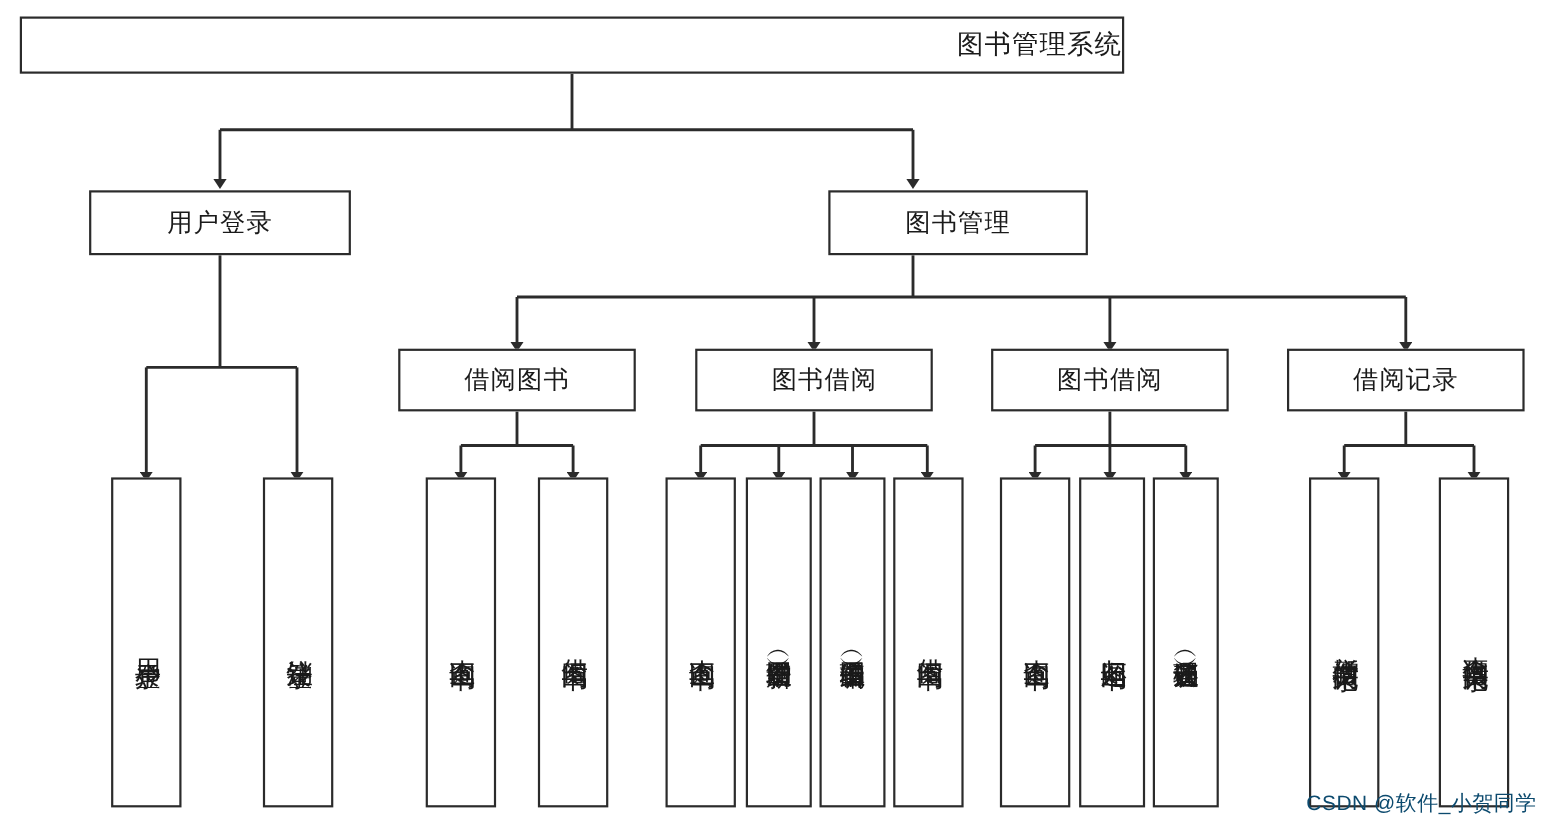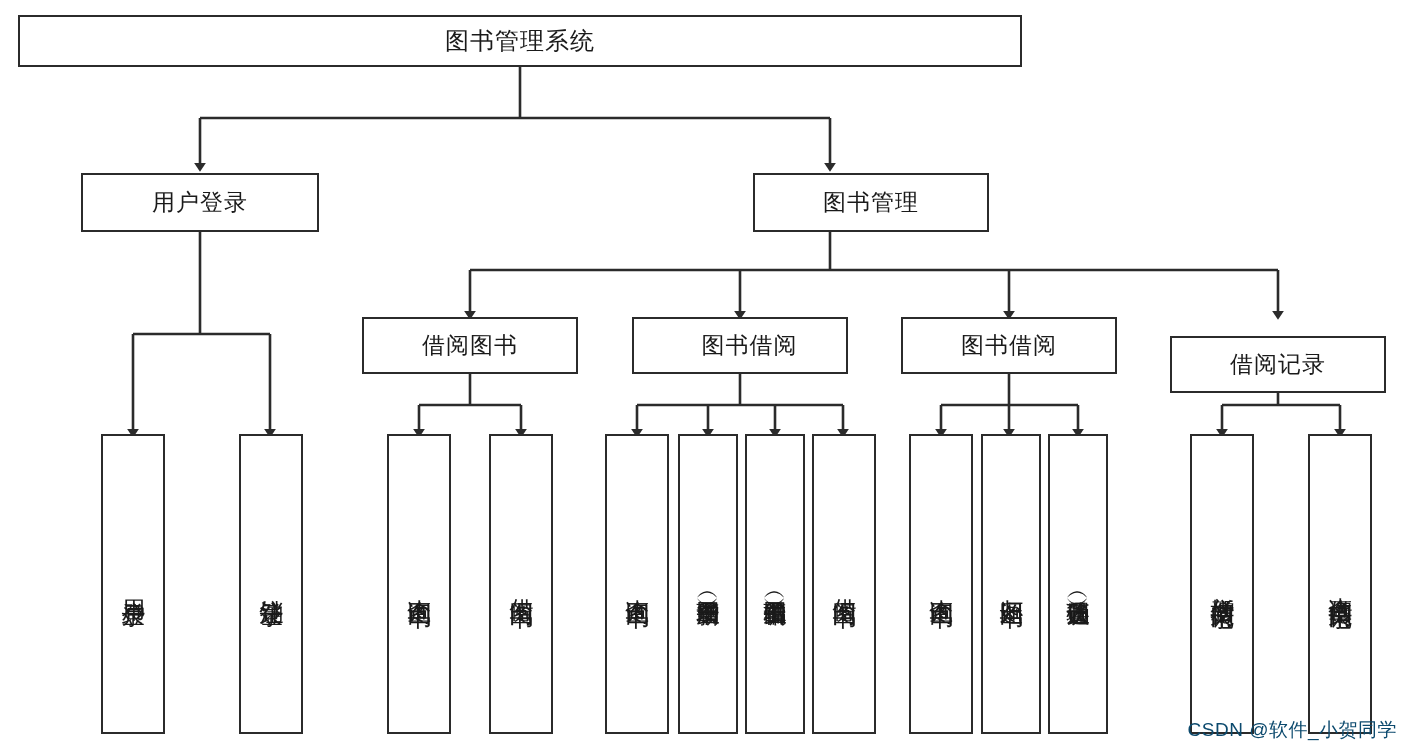--- a/index.html
+++ b/index.html
@@ -133,21 +133,21 @@
       <path d="M1009,405 L1009,431" marker-end="url(#arrow)"></path>
       <path d="M1078,405 L1078,431" marker-end="url(#arrow)"></path>
 
       <path d="M1278,374 L1278,405"></path>
       <path d="M1222,405 L1340,405"></path>
       <path d="M1222,405 L1222,431" marker-end="url(#arrow)"></path>
       <path d="M1340,405 L1340,431" marker-end="url(#arrow)"></path>
     </g>
   </svg>
 
-  <div class="box horiz root" style="left:18px; top:15px; width:1004px; height:52px;">
+  <div class="box horiz root" style="left:18px; top:15px; width:1004px; height:52px;justify-content:flex-end;">
     <span class="label">图书管理系统</span>
   </div>
 
   <div class="box horiz" style="left:81px; top:173px; width:238px; height:59px;">
     <span class="label">用户登录</span>
   </div>
 
   <div class="box horiz" style="left:712px; top:173px; width:236px; height:59px;margin-left:41px;">
     <span class="label">图书管理</span>
   </div>
@@ -157,21 +157,21 @@
   </div>
 
   <div class="box horiz" style="left:632px; top:317px; width:216px; height:57px;padding-left:19px;">
     <span class="label">图书借阅</span>
   </div>
 
   <div class="box horiz" style="left:901px; top:317px; width:216px; height:57px;">
     <span class="label">图书借阅</span>
   </div>
 
-  <div class="box horiz" style="left:1170px; top:317px; width:216px; height:57px;margin-top:19px;">
+  <div class="box horiz" style="left:1170px; top:317px; width:216px; height:57px;">
     <span class="label">借阅记录</span>
   </div>
 
   <div class="box vert" style="left:101px; top:434px; width:64px; height:300px;">
     <span class="label">用户登录</span>
   </div>
 
   <div class="box vert" style="left:239px; top:434px; width:64px; height:300px;">
     <span class="label">注销登录</span>
   </div>

